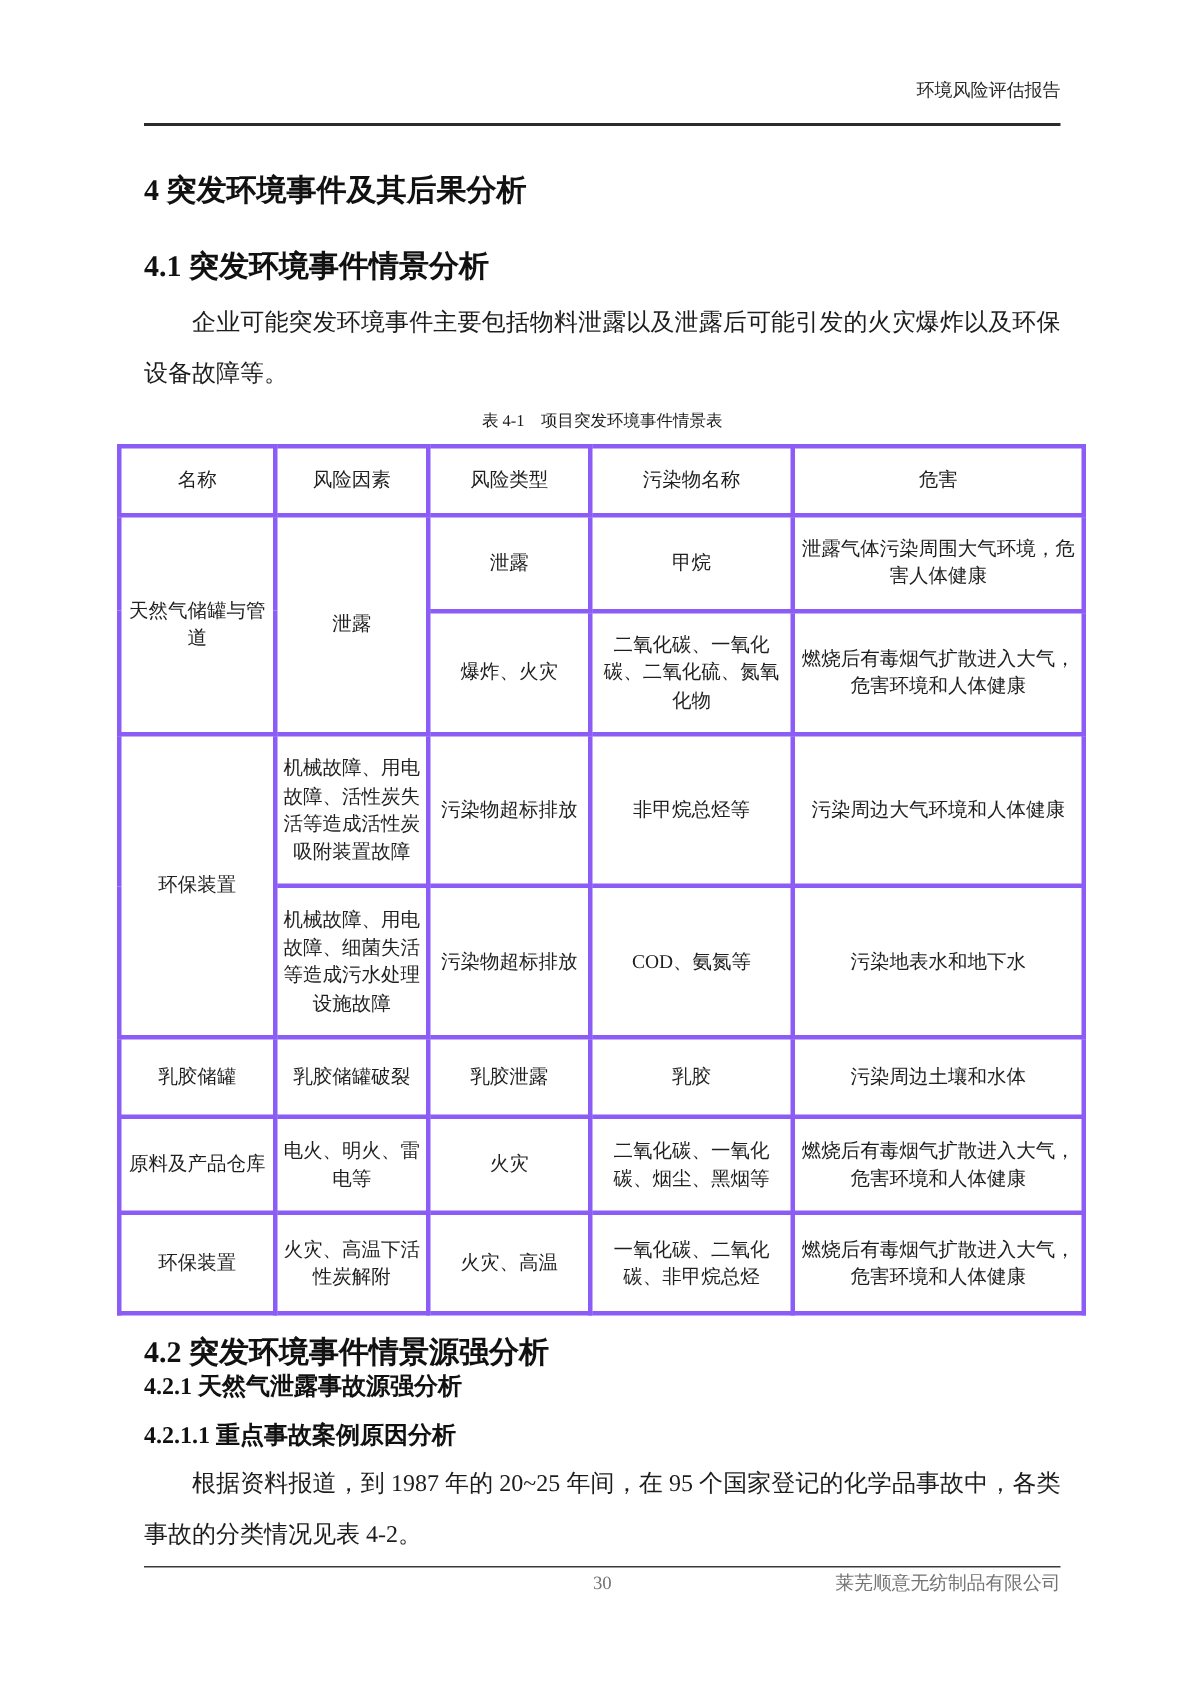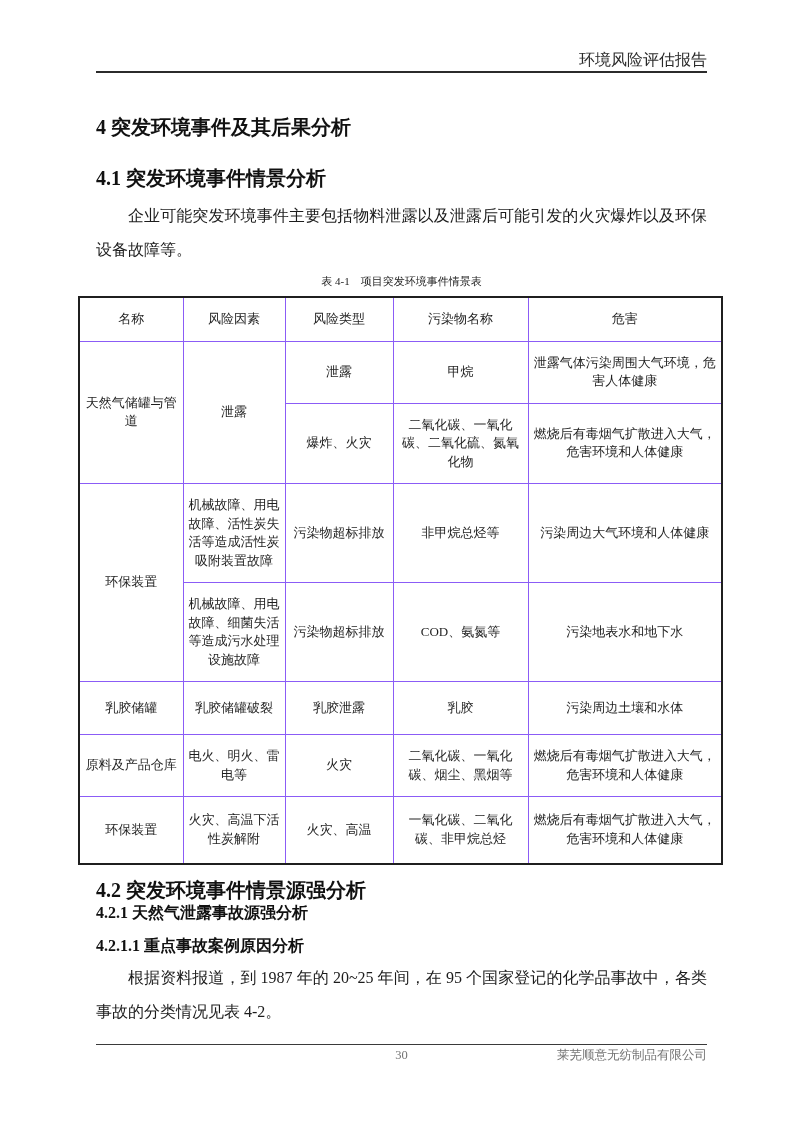--- a/index.html
+++ b/index.html
@@ -4,22 +4,22 @@
 <style>
   * { margin:0; padding:0; box-sizing:border-box; }
   html,body { background:#ffffff; }
   .page {
     position:relative; width:800px; height:1131px; margin:0 auto;
     background:#ffffff; color:#1c1c1c; overflow:hidden;
     font-family:"Liberation Serif","DejaVu Serif",serif;
   }
   .page-header {
     position:absolute; top:52px; left:96px; width:611px;
-    text-align:right; font-size:16px; line-height:16px;
-    padding-bottom:3px; border-bottom:2.5px solid #2b2b2b; color:#2a2a2a;
+    text-align:right; font-size:12px; line-height:16px;
+    padding-bottom:14px; border-bottom:2.5px solid #2b2b2b; color:#2a2a2a;
   }
   .content { position:absolute; top:0; left:96px; width:611px; }
   .doc-title {
     margin-top:113px; text-align:left;
     font-size:20px; line-height:28px; font-weight:bold; color:#111;
   }
   .h2 { font-size:20px; line-height:24px; font-weight:bold; color:#111; }
   .h2.s41 { margin-top:25px; }
   .h2.s42 { margin-top:13px; }
   .h3 { font-size:16px; line-height:22px; font-weight:bold; color:#111; margin-top:0; }
@@ -34,21 +34,21 @@
   .table-caption {
     margin-top:4px; text-align:center; font-size:11px; line-height:21px; color:#1c1c1c;
   }
   table.event-table {
     margin-top:4px; margin-left:-18px; width:643px;
     border-collapse:collapse; table-layout:fixed;
     border:2px solid #1f1f1f;
     font-size:13px; color:#1f1f1f;
   }
   table.event-table td, table.event-table th {
-    border:1px solid #8b5cf6; text-align:center; vertical-align:middle;
+    border:3px solid #8b5cf6; text-align:center; vertical-align:middle;
     padding:12px 3px; line-height:18.5px; font-weight:normal;
     overflow:hidden;
   }
   tr.rh-head { height:40px; }
   tr.rh-a { height:42px; }
   tr.rh-b { height:40px; }
   tr.rh-c { height:72px; }
   tr.rh-d { height:75px; }
   tr.rh-e { height:53px;margin-left:35px; }
   tr.rh-f { height:56px; }

